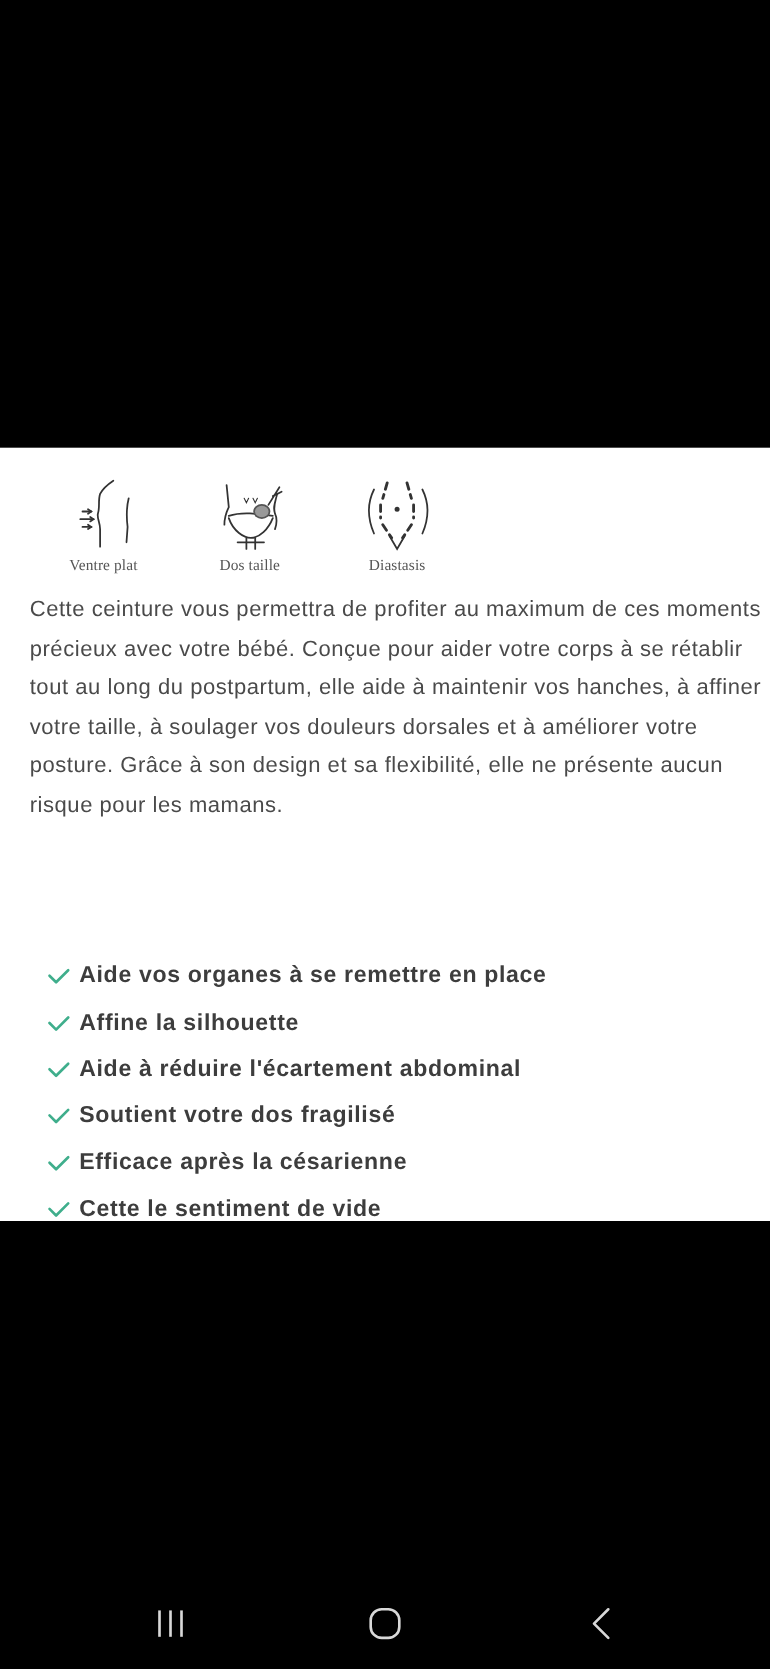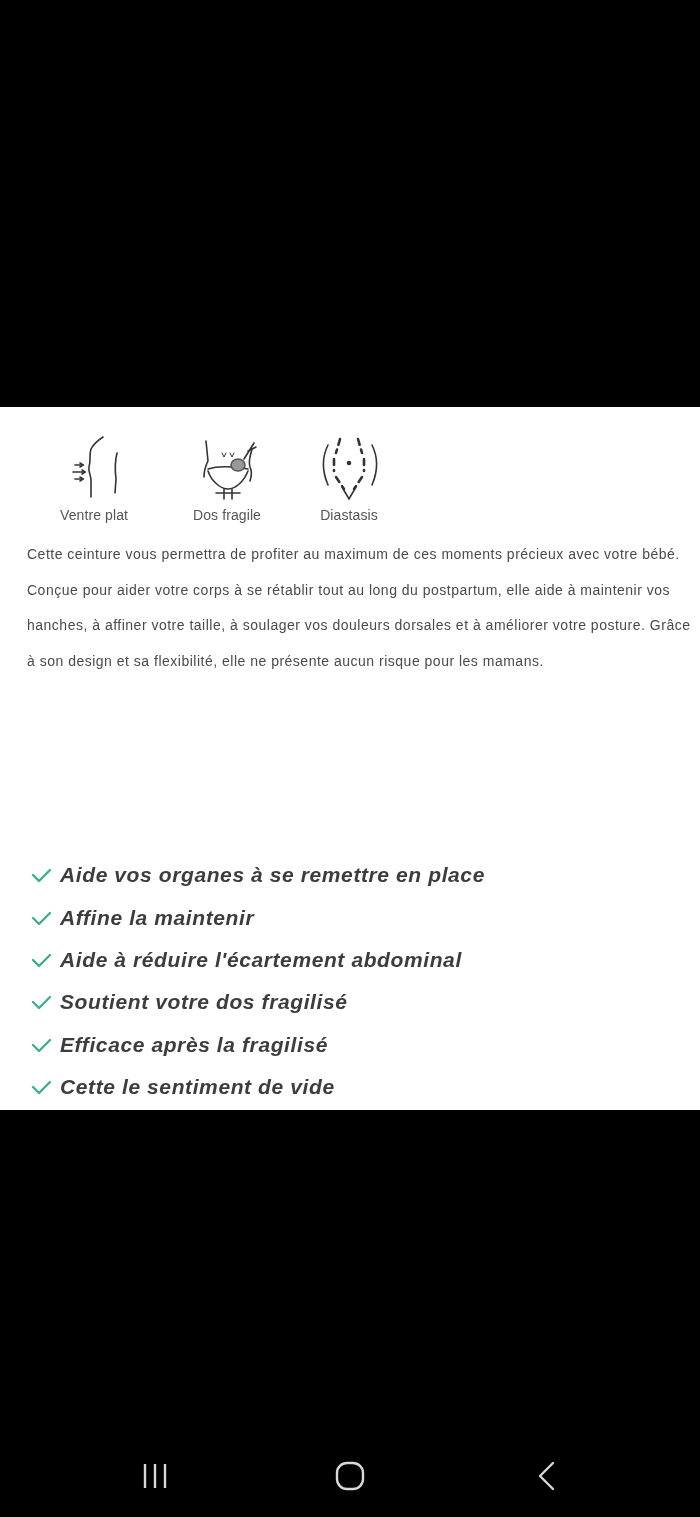--- a/index.html
+++ b/index.html
@@ -43,40 +43,40 @@
       margin: 0 auto;
       width: 70px;
       height: 72px;
     }
     .feature-label {
       display: block;
       font-size: 14px;
       color: #555555;
       margin-top: 4px;
       letter-spacing: 0.1px;
+      font-family: Liberation Serif, serif;
     }
     .paragraph {
       position: absolute;
       left: 27px;
       top: 130px;
       width: 668px;
-      font-size: 14px;
+      font-size: 20px;
       line-height: 35.6px;
       color: #4a4a4a;
       letter-spacing: 0.5px;
       margin: 0;
     }
     .benefits {
       position: absolute;
       left: 26px;
       top: 443px;
-      margin: 4px;
+      margin: 16px;
       padding: 0;
       list-style: none;
-      font-style: italic;
     }
     .benefit {
       display: flex;
       align-items: center;
       height: 42.4px;
     }
     .check {
       width: 22px;
       height: 18px;
       margin-right: 8px;
@@ -132,24 +132,24 @@
         <path d="M60 18 C58 26 56 30 58 36 C60 40 60 44 58 50"></path>
         <path d="M16 38 C28 34 42 36 56 38"></path>
         <path d="M16 40 C20 52 30 58 36 58 C44 58 52 50 56 40"></path>
         <ellipse cx="46" cy="34" rx="7" ry="6" fill="#999" stroke="#555"></ellipse>
         <path d="M52 28 L62 12 M56 20 L64 16"></path>
         <line x1="32" y1="58" x2="32" y2="68"></line>
         <line x1="40" y1="58" x2="40" y2="68"></line>
         <line x1="24" y1="62" x2="48" y2="62"></line>
         <path d="M30 22 l2 4 l2 -4 M38 22 l2 4 l2 -4" stroke-width="1"></path>
       </svg>
-      <span class="feature-label">Dos fragile</span>
+      <span class="feature-label">Dos taille</span>
     </div>
 
-    <div class="feature" style="left:289px;">
+    <div class="feature" style="left:301px;">
       <svg viewBox="0 0 70 72" fill="none" stroke="#333" stroke-width="1.6" stroke-linecap="round">
         <path d="M14 14 C8 26 8 40 14 54"></path>
         <path d="M58 14 C64 26 64 40 58 54"></path>
         <path d="M26 8 L22 22 M20 28 L20 40 M22 46 L30 58" stroke-width="2.6" stroke-dasharray="6 5"></path>
         <path d="M44 8 L48 22 M50 28 L50 40 M48 46 L40 58" stroke-width="2.6" stroke-dasharray="6 5"></path>
         <path d="M28 56 L35 68 L42 56"></path>
         <circle cx="35" cy="32" r="1.5" fill="#333"></circle>
       </svg>
       <span class="feature-label">Diastasis</span>
     </div>
@@ -163,39 +163,39 @@
     <li class="benefit">
       <svg class="check" viewBox="0 0 22 18">
           <path d="M3 9 L9 15 L20 4" fill="none" stroke="#3fae8c" stroke-width="2.4" stroke-linecap="round" stroke-linejoin="round"></path>
         </svg>
       <span class="benefit-text">Aide vos organes à se remettre en place</span>
     </li>
     <li class="benefit">
       <svg class="check" viewBox="0 0 22 18">
           <path d="M3 9 L9 15 L20 4" fill="none" stroke="#3fae8c" stroke-width="2.4" stroke-linecap="round" stroke-linejoin="round"></path>
         </svg>
-      <span class="benefit-text">Affine la maintenir</span>
+      <span class="benefit-text">Affine la silhouette</span>
     </li>
     <li class="benefit">
       <svg class="check" viewBox="0 0 22 18">
           <path d="M3 9 L9 15 L20 4" fill="none" stroke="#3fae8c" stroke-width="2.4" stroke-linecap="round" stroke-linejoin="round"></path>
         </svg>
       <span class="benefit-text">Aide à réduire l'écartement abdominal</span>
     </li>
     <li class="benefit">
       <svg class="check" viewBox="0 0 22 18">
           <path d="M3 9 L9 15 L20 4" fill="none" stroke="#3fae8c" stroke-width="2.4" stroke-linecap="round" stroke-linejoin="round"></path>
         </svg>
       <span class="benefit-text">Soutient votre dos fragilisé</span>
     </li>
     <li class="benefit">
       <svg class="check" viewBox="0 0 22 18">
           <path d="M3 9 L9 15 L20 4" fill="none" stroke="#3fae8c" stroke-width="2.4" stroke-linecap="round" stroke-linejoin="round"></path>
         </svg>
-      <span class="benefit-text">Efficace après la fragilisé</span>
+      <span class="benefit-text">Efficace après la césarienne</span>
     </li>
     <li class="benefit">
       <svg class="check" viewBox="0 0 22 18">
           <path d="M3 9 L9 15 L20 4" fill="none" stroke="#3fae8c" stroke-width="2.4" stroke-linecap="round" stroke-linejoin="round"></path>
         </svg>
       <span class="benefit-text">Cette le sentiment de vide</span>
     </li>
   </ul>
 
 </div>

